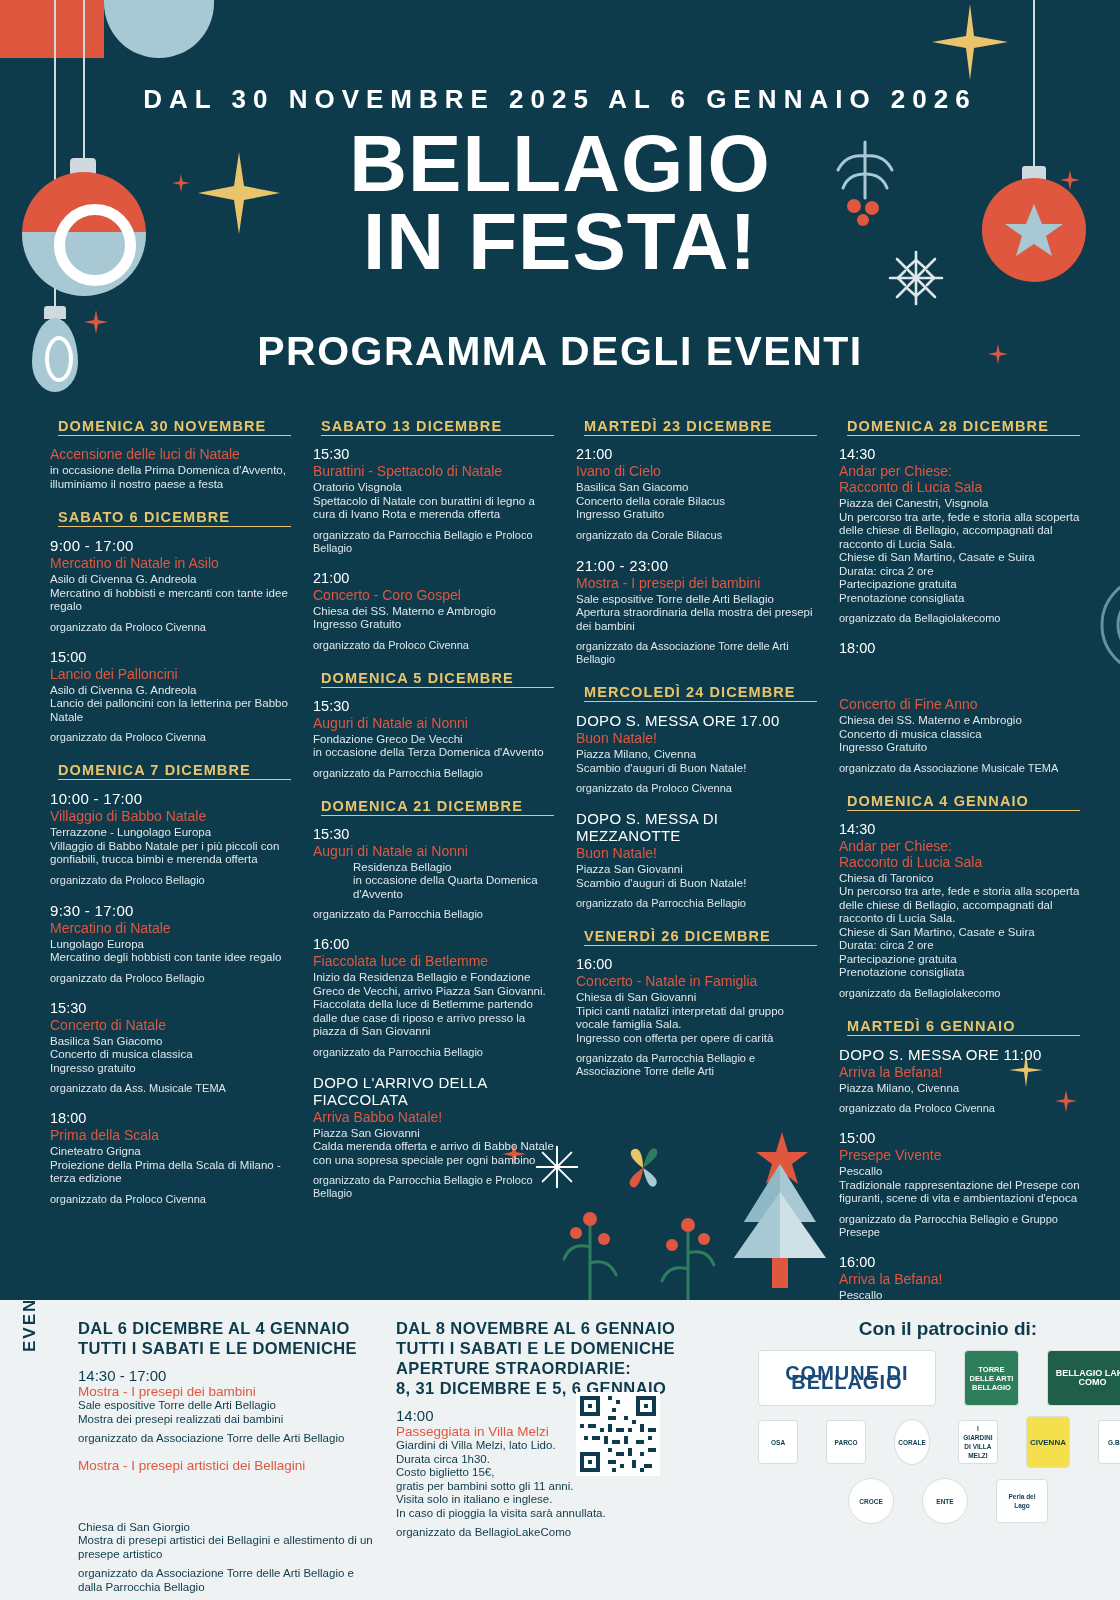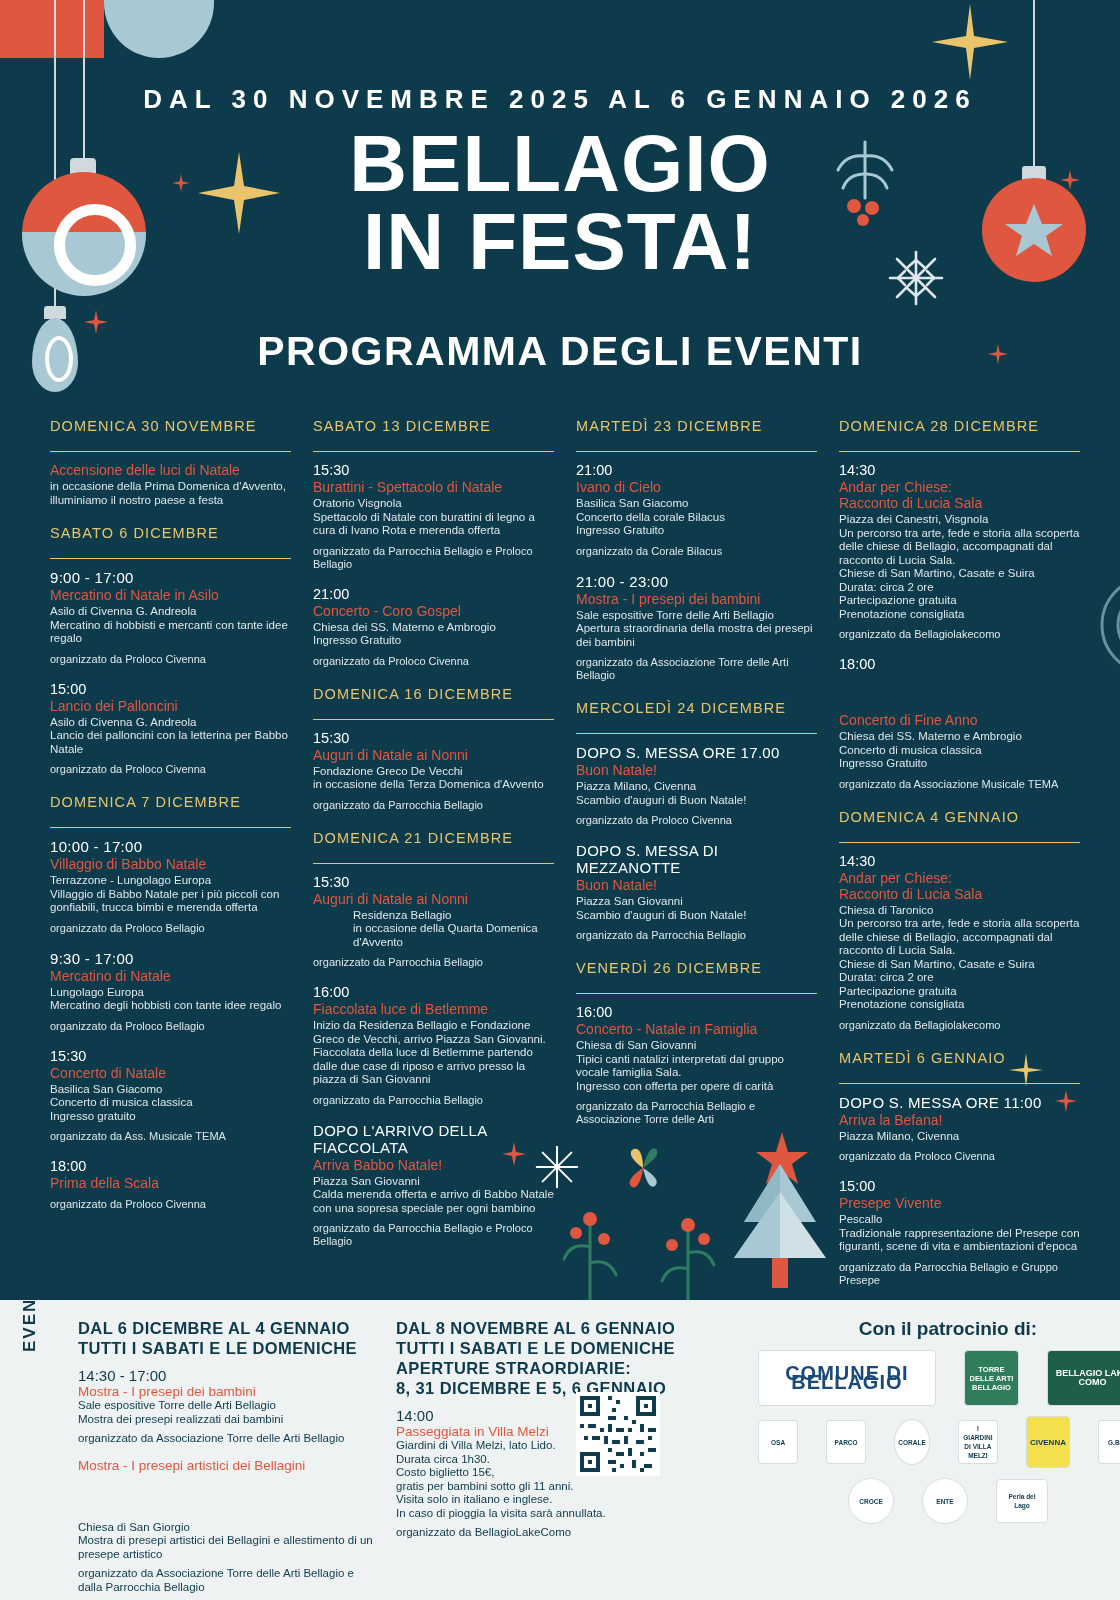--- a/index.html
+++ b/index.html
@@ -83,23 +83,23 @@
   
   .columns {
     position:absolute; top:418px; left:50px; width:1030px;
     display:flex; gap:22px;
   }
   .col { width:243px; }
 
   .daygroup { margin-bottom:18px; }
   .dayhead {
     color:#e9c46a;
-    font-size:14.5px; font-weight:normal; letter-spacing:1.1px;
+    font-size:14.5px; font-weight:bold; letter-spacing:1.1px;
     border-bottom:1.5px solid #e9c46a;
-    padding-bottom:17px; margin-bottom:10px;
+    padding-bottom:1px; margin-bottom:10px;margin-left:8px;
   }
   .ev { margin-bottom:15px; }
   .ev .time { font-size:14.5px; color:#ffffff; margin-bottom:1px; }
   .ev .time.big { font-size:15px; letter-spacing:.3px; }
   .ev .name { font-size:14px; color:#e0573f; line-height:16px; }
   .ev .desc { font-size:11.5px; color:#dfe7ea; line-height:13.5px; margin-top:2px; }
   .ev .org { font-size:11px; color:#dfe7ea; line-height:13px; margin-top:7px; }
 
   
   .footer {
@@ -328,20 +328,22 @@
             <div class="time">15:30</div>
             <div class="name" style="white-space: pre-line;">Concerto di Natale</div>
             <div class="desc" style="white-space: pre-line;">Basilica San Giacomo
 Concerto di musica classica
 Ingresso gratuito</div>
             <div class="org">organizzato da Ass. Musicale TEMA</div>
           </div>
           <div class="ev">
             <div class="time">18:00</div>
             <div class="name" style="white-space: pre-line;">Prima della Scala</div>
+            <div class="desc" style="white-space: pre-line;">Cineteatro Grigna
+Proiezione della Prima della Scala di Milano - terza edizione</div>
             <div class="org">organizzato da Proloco Civenna</div>
           </div>
         </div>
       </div>
       <div class="col">
         <div class="daygroup">
           <div class="dayhead">SABATO 13 DICEMBRE</div>
           <div class="ev">
             <div class="time">15:30</div>
             <div class="name" style="white-space: pre-line;">Burattini - Spettacolo di Natale</div>
@@ -351,21 +353,21 @@
           </div>
           <div class="ev">
             <div class="time">21:00</div>
             <div class="name" style="white-space: pre-line;">Concerto - Coro Gospel</div>
             <div class="desc" style="white-space: pre-line;">Chiesa dei SS. Materno e Ambrogio
 Ingresso Gratuito</div>
             <div class="org">organizzato da Proloco Civenna</div>
           </div>
         </div>
         <div class="daygroup">
-          <div class="dayhead">DOMENICA 16 DICEMBRE</div>
+          <div class="dayhead">DOMENICA 5 DICEMBRE</div>
           <div class="ev">
             <div class="time">15:30</div>
             <div class="name" style="white-space: pre-line;">Auguri di Natale ai Nonni</div>
             <div class="desc" style="white-space: pre-line;">Fondazione Greco De Vecchi
 in occasione della Terza Domenica d'Avvento</div>
             <div class="org">organizzato da Parrocchia Bellagio</div>
           </div>
         </div>
         <div class="daygroup">
           <div class="dayhead">DOMENICA 21 DICEMBRE</div>

